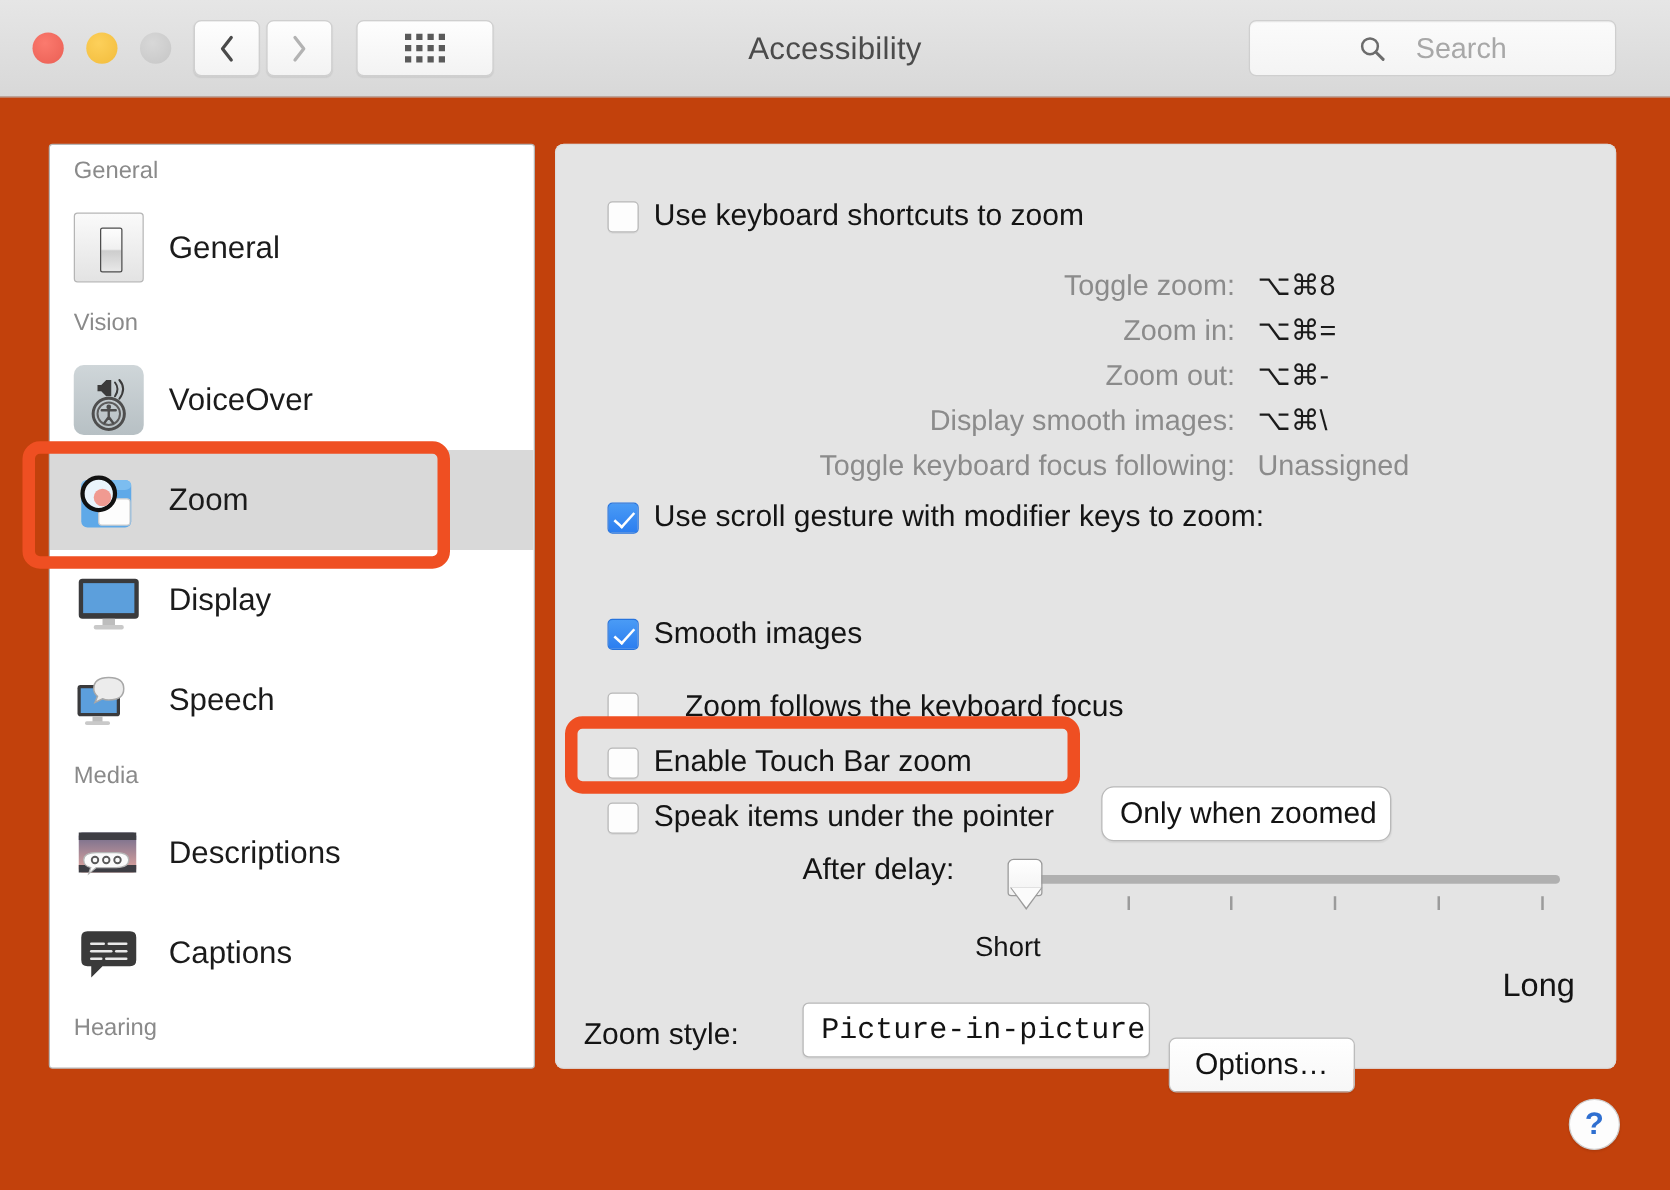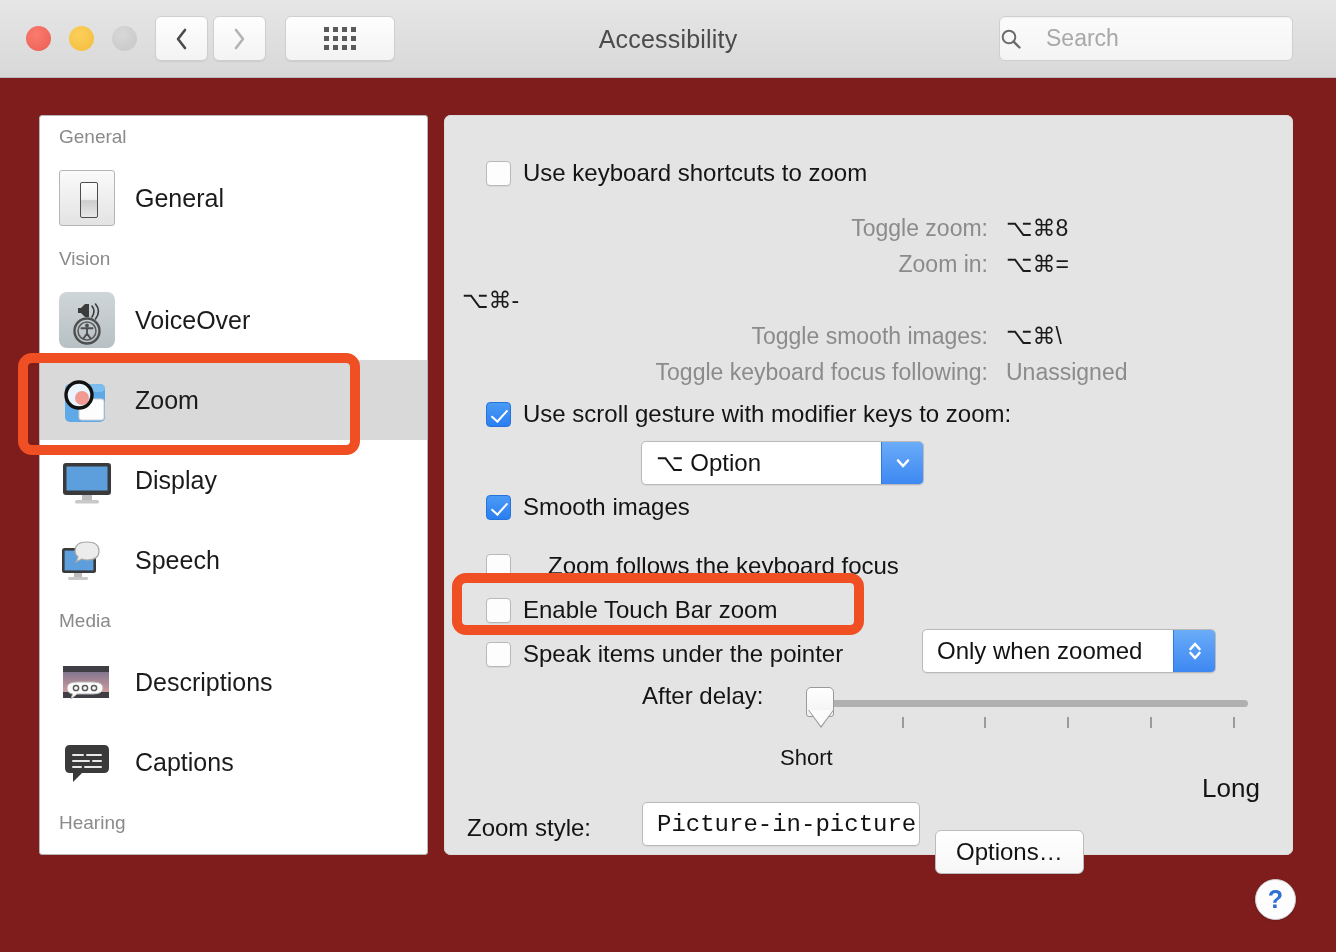--- a/index.html
+++ b/index.html
@@ -6,21 +6,21 @@
   html, body {
     width: 1336px; height: 952px;
     font-family: "Liberation Sans", sans-serif;
     background: #ececec;
     overflow: hidden;
     -webkit-font-smoothing: antialiased;
   }
   #window {
     position: relative;
     width: 1336px; height: 952px;
-    background: #7f1d1d;
+    background: #c2410c;
   }
 
   
   #titlebar {
     position: absolute; left: 0; top: 0; width: 1336px; height: 78px;
     background: linear-gradient(to bottom, #e6e6e6 0%, #d8d8d8 100%);
     border-bottom: 1px solid #b9b9b9;
   }
   .lights { position: absolute; left: 26px; top: 26px; display: flex; gap: 18px; }
   .light { width: 25px; height: 25px; border-radius: 50%; }
@@ -55,21 +55,21 @@
   #wintitle {
     position: absolute; left: 0; top: 25px; width: 1336px;
     text-align: center; font-size: 25px; color: #4b4b4b; letter-spacing: .2px;
   }
 
   #searchfield {
     position: absolute; left: 999px; top: 16px; width: 294px; height: 45px;
     border-radius: 6px; border: 1px solid #cfcfcf;
     background: linear-gradient(to bottom, #fbfbfb, #f4f4f4);
     box-shadow: inset 0 1px 1px rgba(0,0,0,.04);
-    display: flex; align-items: center; gap: 24px;
+    display: flex; align-items: center; justify-content: center; gap: 24px;
   }
   #searchfield .mag { width: 22px; height: 22px; }
   #searchfield .mag circle { fill: none; stroke: #6c6c6c; stroke-width: 2; }
   #searchfield .mag line { stroke: #6c6c6c; stroke-width: 2.4; stroke-linecap: round; }
   #searchfield .ph { font-size: 23px; color: #a8a8a8; }
 
   
   #sidebar {
     position: absolute; left: 39px; top: 115px; width: 389px; height: 740px;
     background: #ffffff; border: 1px solid #b6b6b6; border-radius: 3px;
@@ -378,45 +378,38 @@
     <div class="sc-table" style="top:95px;">
       <div class="sc-row">
         <span class="sc-key">Toggle zoom:</span>
         <span class="sc-val">⌥⌘8</span>
       </div>
       <div class="sc-row">
         <span class="sc-key">Zoom in:</span>
         <span class="sc-val">⌥⌘=</span>
       </div>
       <div class="sc-row">
+        <span class="sc-key">Zoom out:</span>
         <span class="sc-val">⌥⌘-</span>
       </div>
       <div class="sc-row">
-        <span class="sc-key">Toggle smooth images:</span>
+        <span class="sc-key">Display smooth images:</span>
         <span class="sc-val">⌥⌘\</span>
       </div>
       <div class="sc-row">
         <span class="sc-key">Toggle keyboard focus following:</span>
         <span class="sc-val dim">Unassigned</span>
       </div>
     </div>
 
     <div class="row" style="left:42px; top:285px;">
       <span class="ck on"></span>
       <span class="cklabel">Use scroll gesture with modifier keys to zoom:</span>
     </div>
 
-    <div class="popup" style="position:absolute; left:197px; top:326px; width:283px;">
-      <span class="pv">⌥ Option</span>
-      <span class="arrowbox" style="margin-left:auto;">
-        <svg viewBox="0 0 18 18">
-            <path d="M4 6.5 L9 12 L14 6.5"></path>
-          </svg>
-      </span>
-    </div>
 
     <div class="row" style="left:42px; top:378px;">
       <span class="ck on"></span>
       <span class="cklabel">Smooth images</span>
     </div>
 
     <div class="row" style="left:42px; top:437px;gap:37px;">
       <span class="ck off"></span>
       <span class="cklabel">Zoom follows the keyboard focus</span>
     </div>
@@ -424,21 +417,21 @@
     <div class="row" style="left:42px; top:481px;">
       <span class="ck off"></span>
       <span class="cklabel">Enable Touch Bar zoom</span>
     </div>
 
     <div class="row" style="left:42px; top:525px;">
       <span class="ck off"></span>
       <span class="cklabel">Speak items under the pointer</span>
     </div>
 
-    <div class="popup" style="position:absolute; left:478px; top:514px; width:294px;">
+    <div class="popup" style="position:absolute; left:437px; top:514px; width:232px;border-radius:10px;">
       <span class="pv">Only when zoomed</span>
       <span class="arrowbox" style="margin-left:auto;">
         <svg viewBox="0 0 18 24" style="height:24px">
             <path d="M4.5 10 L9 5 L13.5 10"></path>
             <path d="M4.5 14 L9 19 L13.5 14"></path>
           </svg>
       </span>
     </div>
 
     <span style="position:absolute; left:198px; top:567px; font-size:24px; color:#141414;">After delay:</span>

